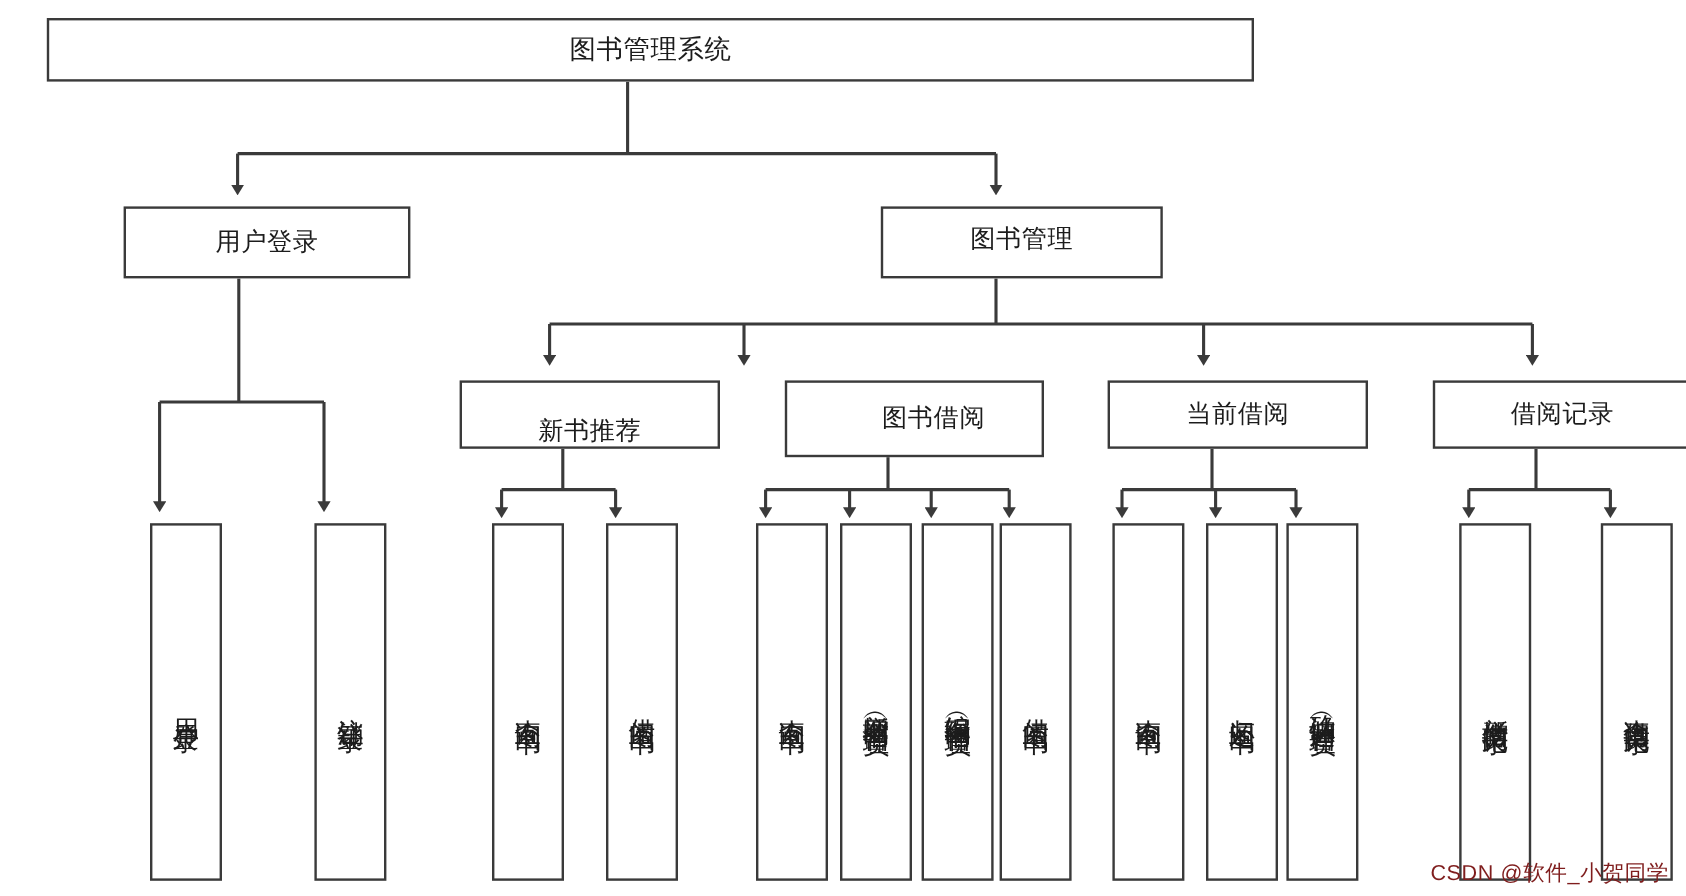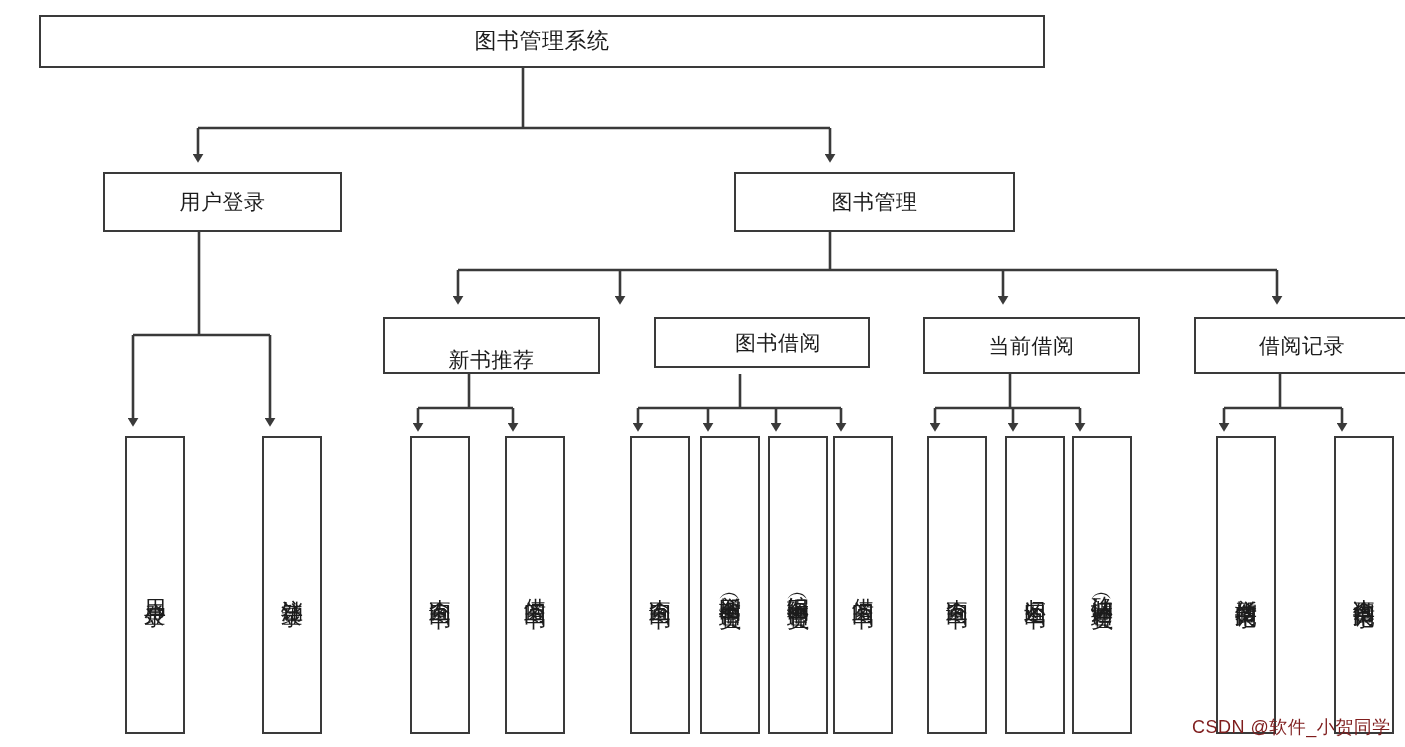--- a/index.html
+++ b/index.html
@@ -134,28 +134,28 @@
     </g>
   </svg>
 
   <div class="node horiz root" style="left:17px; top:15px; width:1006px; height:53px;">
     <span class="node-label">图书管理系统</span>
   </div>
 
   <div class="node horiz" style="left:81px; top:172px; width:239px; height:60px;">
     <span class="node-label">用户登录</span>
   </div>
-  <div class="node horiz" style="left:712px; top:172px; width:281px; height:60px;">
+  <div class="node horiz" style="left:712px; top:172px; width:235px; height:60px;font-family:Liberation Mono, monospace;">
     <span class="node-label">图书管理</span>
   </div>
 
   <div class="node horiz" style="left:361px; top:317px; width:217px; height:57px;align-items:flex-end;">
     <span class="node-label">新书推荐</span>
   </div>
-  <div class="node horiz" style="left:632px; top:317px; width:216px; height:51px;padding-left:32px;">
+  <div class="node horiz" style="left:632px; top:317px; width:216px; height:64px;padding-left:32px;">
     <span class="node-label">图书借阅</span>
   </div>
   <div class="node horiz" style="left:901px; top:317px; width:217px; height:57px;">
     <span class="node-label">当前借阅</span>
   </div>
   <div class="node horiz" style="left:1172px; top:317px; width:216px; height:57px;">
     <span class="node-label">借阅记录</span>
   </div>
 
   <div class="node vert" style="left:103px; top:436px; width:60px; height:298px;">

